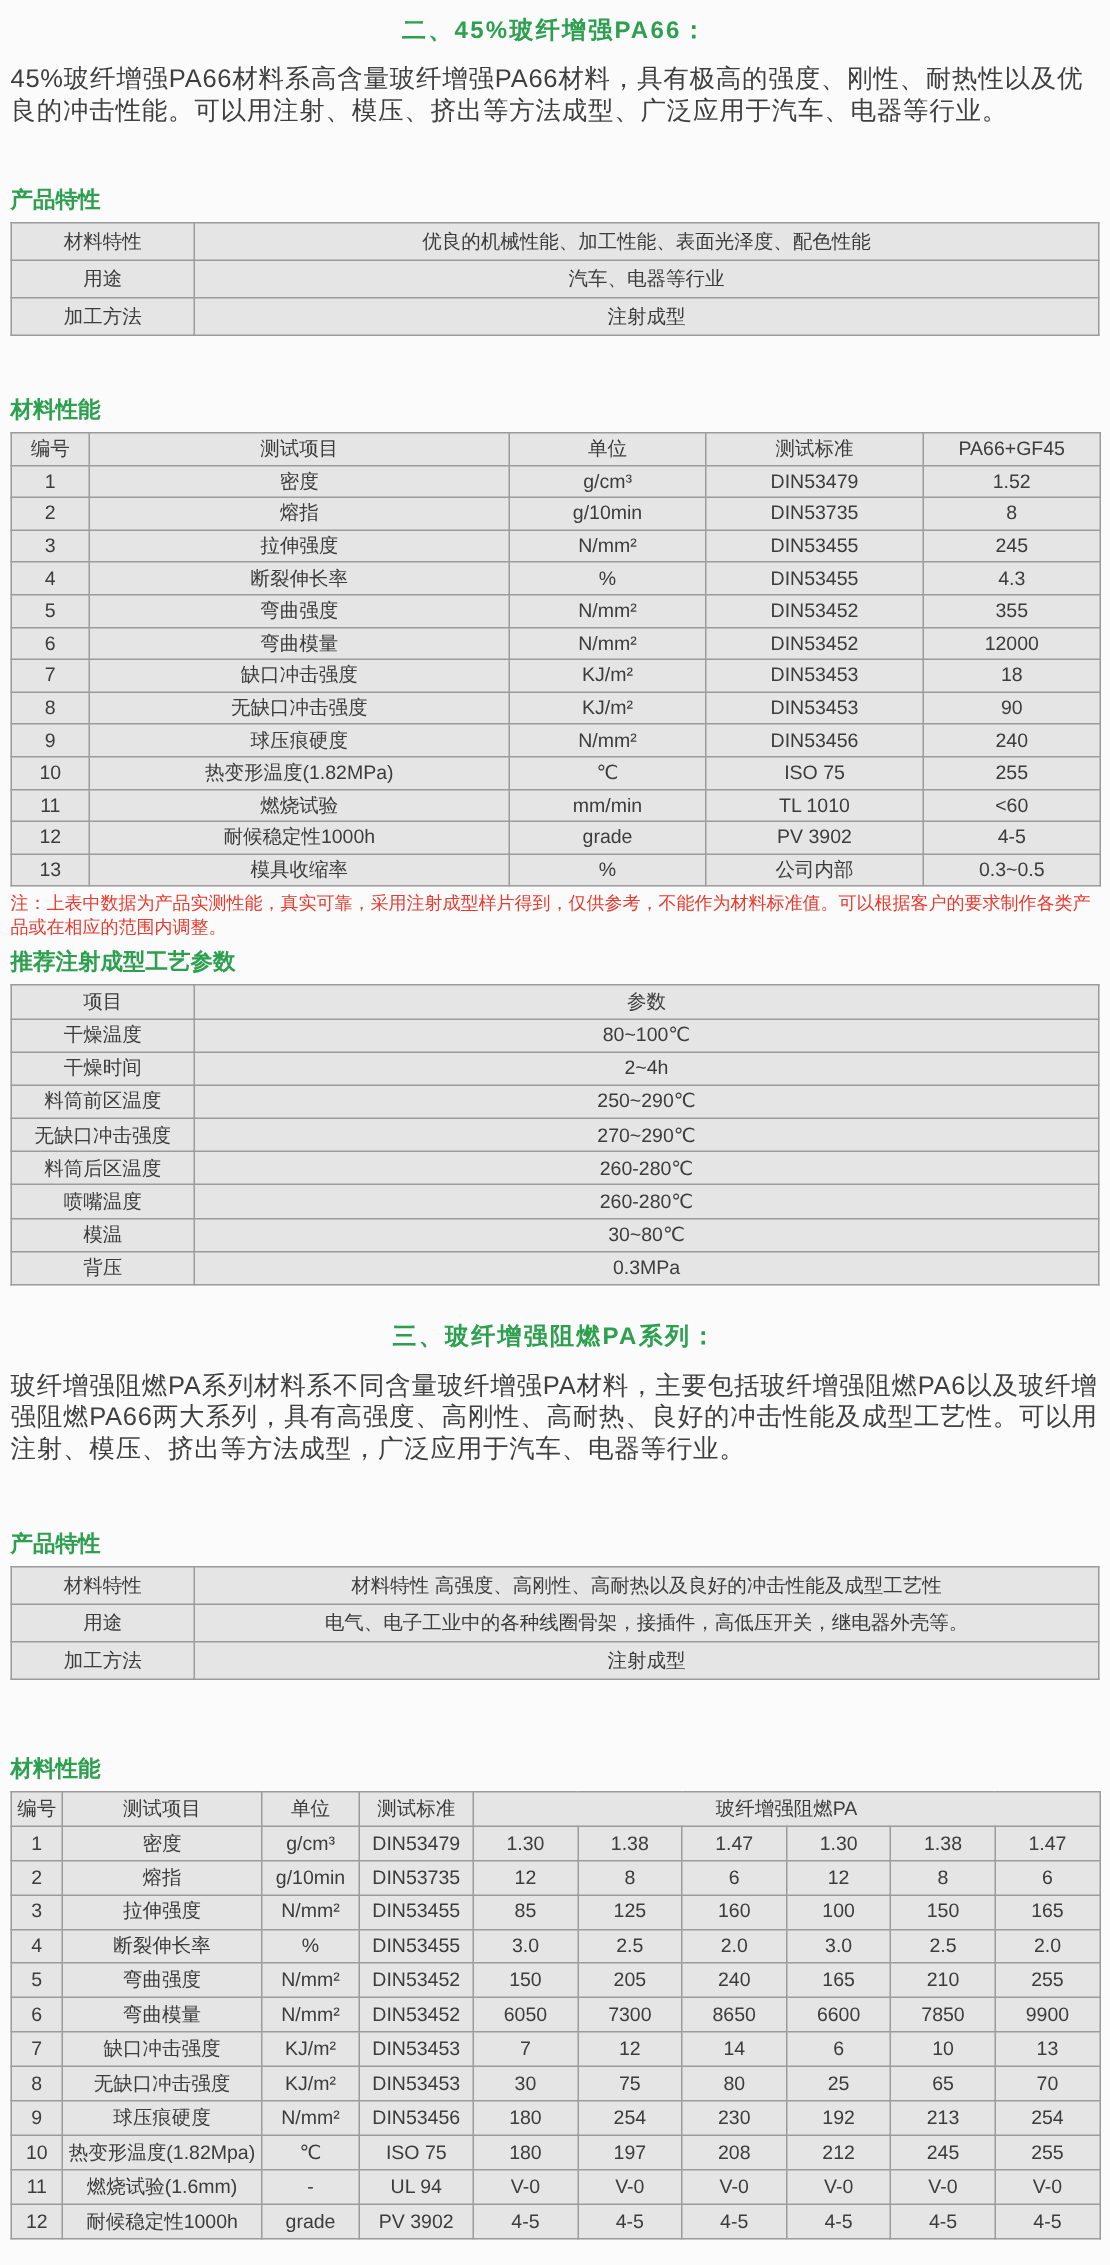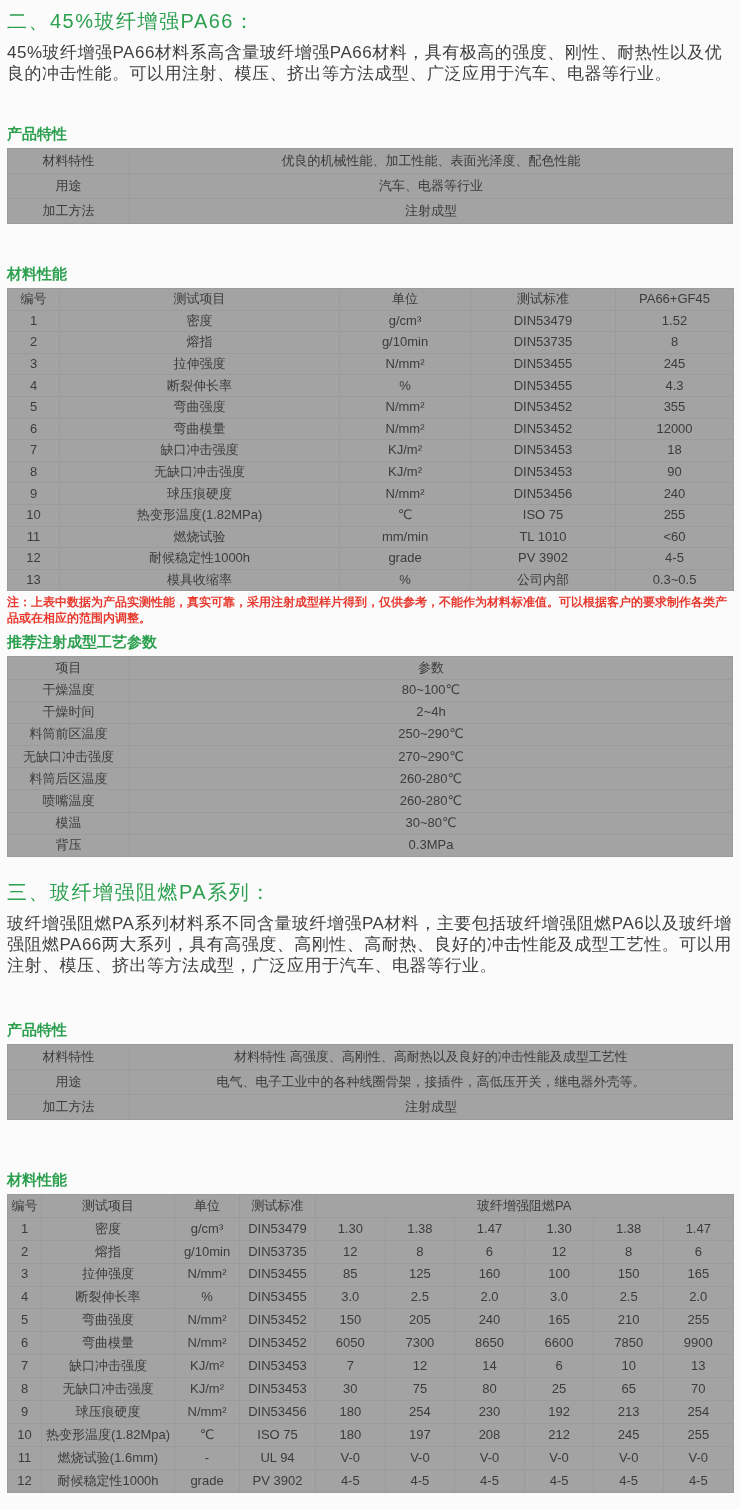--- a/index.html
+++ b/index.html
@@ -6,38 +6,38 @@
   html, body { width: 740px; }
   body {
     width: 740px; height: 1510px; overflow: hidden;
     background: #fbfbfb;
     font-family: "Liberation Sans", "DejaVu Sans", sans-serif;
     color: #404040;
   }
   .page { padding: 8px 7px 0 7px; }
 
   h1.sec-title {
-    color: #2ca04f; font-size: 20px; font-weight: normal;
-    letter-spacing: 1.5px; line-height: 26px;
+    color: #2ca04f; font-size: 16px; font-weight: bold;
+    letter-spacing: 1.5px; line-height: 26px; text-align: center;
   }
   p.intro {
     margin-top: 8px; font-size: 17px; line-height: 21px;
     color: #3f3f3f; letter-spacing: 0.5px;
   }
   h2.sub-title {
     color: #2ca04f; font-size: 15px; font-weight: bold; line-height: 20px;
   }
   p.note {
-    margin-top: 3px; color: #e83a2f; font-size: 12px; font-weight: bold;
+    margin-top: 3px; color: #e83a2f; font-size: 12px; font-weight: normal;
     line-height: 16px;
   }
 
   table.tbl {
     border-collapse: collapse; width: 726px; table-layout: fixed;
-    background: #a3a3a3; margin-top: 4px;
+    background: #e5e5e5; margin-top: 4px;
   }
   table.tbl td {
     border: 1px solid #9b9b9b; text-align: center; vertical-align: middle;
     font-size: 13px; color: #3c3c3c; line-height: 1.25;
     overflow: hidden; white-space: nowrap;
   }
   table.feat-tbl td { height: 25px; padding: 2px 6px; }
   table.props-tbl td { height: 21.6px; padding: 1px 4px; }
   table.proc-tbl td  { height: 22.2px; padding: 1px 4px; }
   table.props3-tbl td { height: 22.9px; padding: 1px 3px; }

